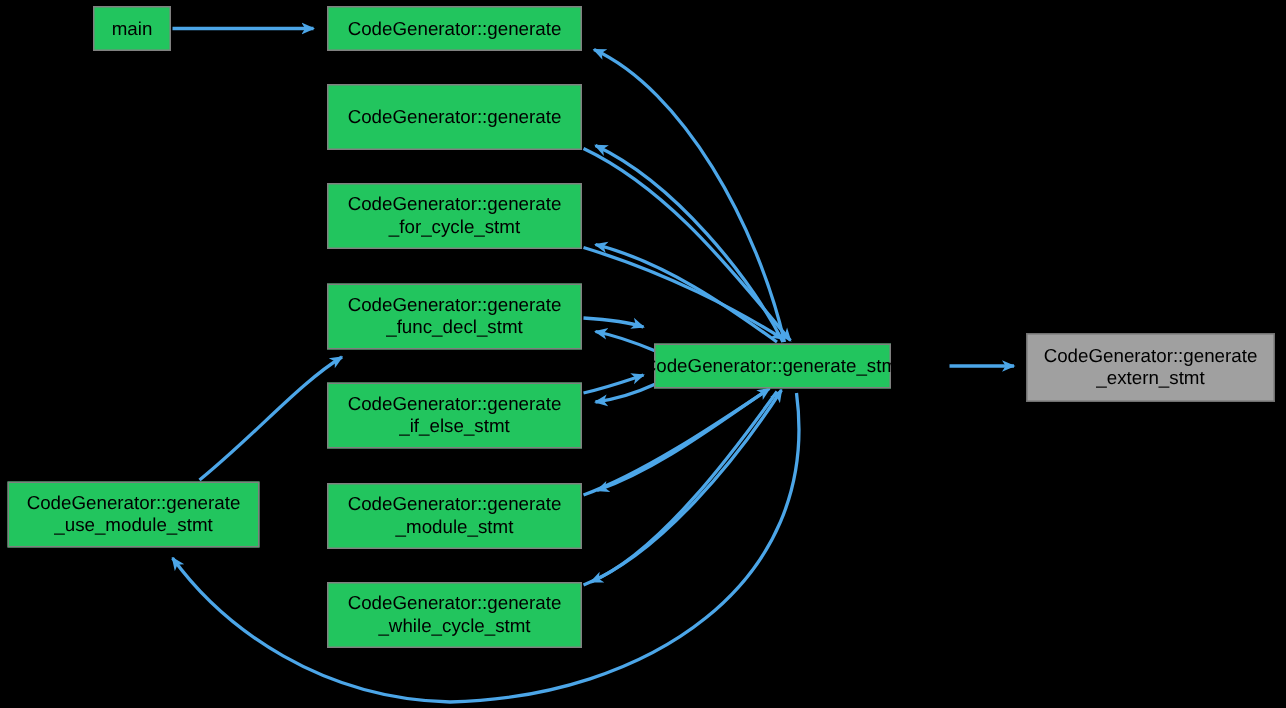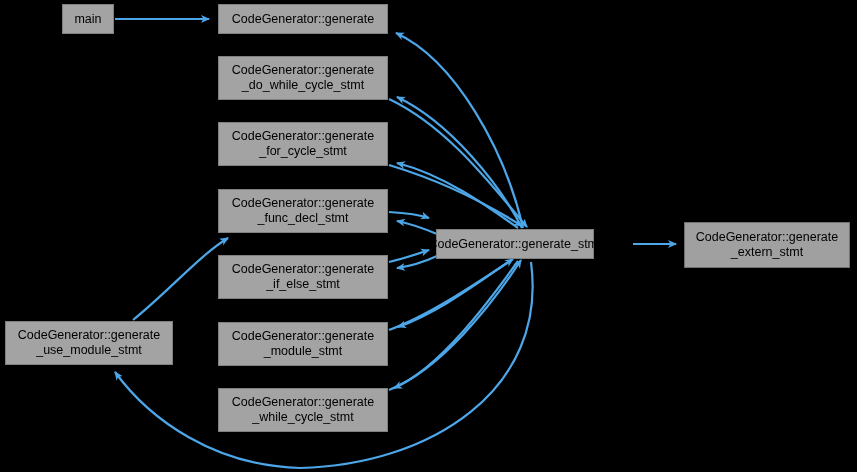--- a/index.html
+++ b/index.html
@@ -8,21 +8,21 @@
     position:relative;
     width:857px;height:472px;
     background:#000000;
     overflow:hidden;
     font-family:"Liberation Sans", sans-serif;
   }
   #edges{position:absolute;left:0;top:0;width:857px;height:472px;}
   .node{
     position:absolute;
     box-sizing:border-box;
-    background:#a3a3a3;
+    background:#22c55e;
     border:1px solid #808080;
     color:#000000;
     font-size:12.5px;
     line-height:15px;
     text-align:center;
     display:flex;
     flex-direction:column;
     align-items:center;
     justify-content:center;
     white-space:pre;
@@ -78,21 +78,20 @@
   <div class="node" style="left:62px;top:4px;width:52px;height:30px;">
     <span class="l">main</span>
   </div>
 
   <div class="node" style="left:218px;top:4px;width:170px;height:30px;">
     <span class="l">CodeGenerator::generate</span>
   </div>
 
   <div class="node" style="left:218px;top:56px;width:170px;height:44px;">
     <span class="l">CodeGenerator::generate</span>
-    <span class="l">_do_while_cycle_stmt</span>
   </div>
 
   <div class="node" style="left:218px;top:122px;width:170px;height:44px;">
     <span class="l">CodeGenerator::generate</span>
     <span class="l">_for_cycle_stmt</span>
   </div>
 
   <div class="node" style="left:218px;top:189px;width:170px;height:44px;">
     <span class="l">CodeGenerator::generate</span>
     <span class="l">_func_decl_stmt</span>

